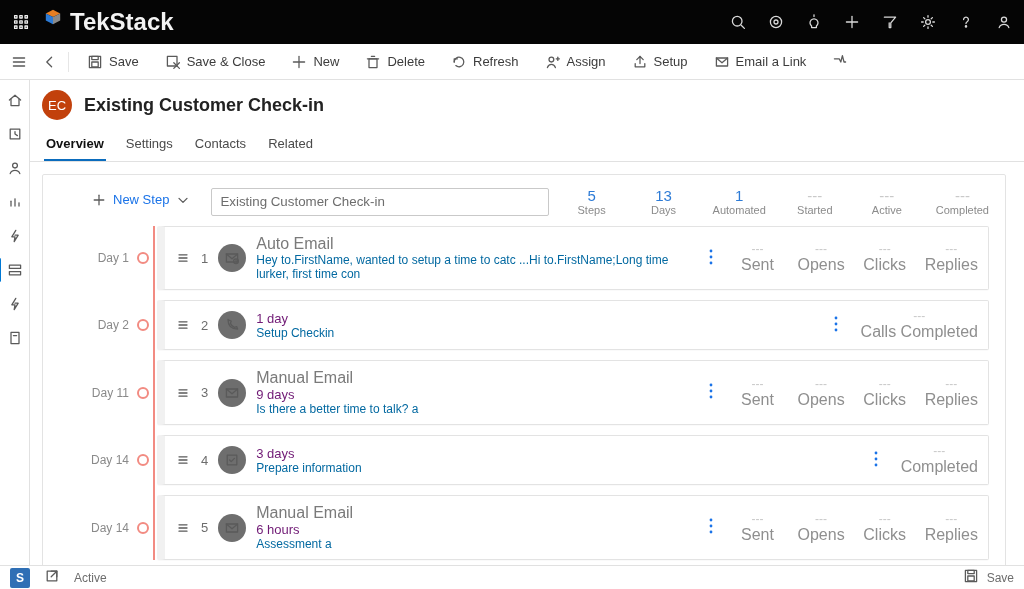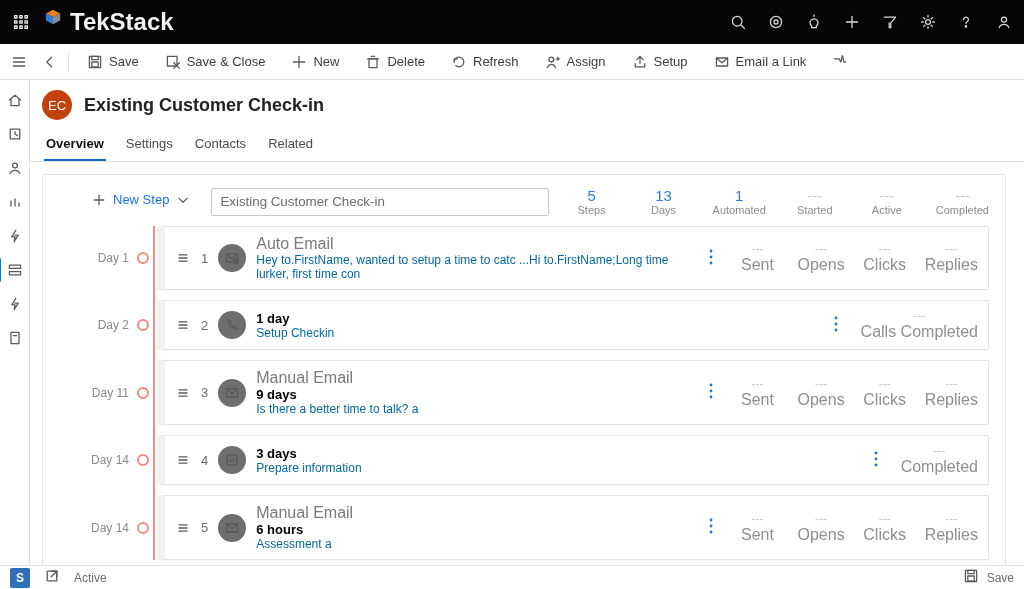--- a/index.html
+++ b/index.html
@@ -116,21 +116,21 @@
     flex:1;display:flex;align-items:center;gap:10px;
     border:1px solid var(--border);border-left:8px solid #f1f1f1;
     border-radius:2px;background:#fff;padding:8px 10px;box-shadow:var(--shadow);
   }
   .handle{color:#b8b8b8;cursor:grab;display:grid;place-items:center}
   .stepnum{color:#6d6d6d}
   .stepicon{width:28px;height:28px;border-radius:50%;background:#6e6e6e;display:grid;place-items:center;color:#fff}
   .stepicon svg{stroke:#fff}
   .body{flex:1;min-width:0}
   .type{color:#7a7a7a;font-size:16px}
-  .headline{color:#000000;font-weight:700}
+  .headline{color:#701a75;font-weight:400}
   .desc{color:#0369a1;font-size:12px;white-space:normal}
   .kebab{color:var(--link);cursor:pointer;padding:0 8px}
   .stats{display:flex;gap:18px}
   .stat{display:flex;flex-direction:column;align-items:center;min-width:44px}
   .stat .v{color:#c9c9c9;font-size:12px}
   .stat .l{color:#8f8f8f;font-size:16px}
   
   .statusbar{
     height:24px;border-top:1px solid var(--cmdbar-border);
     display:flex;align-items:center;justify-content:space-between;padding:0 10px;color:#6d6d6d;font-size:12px;

